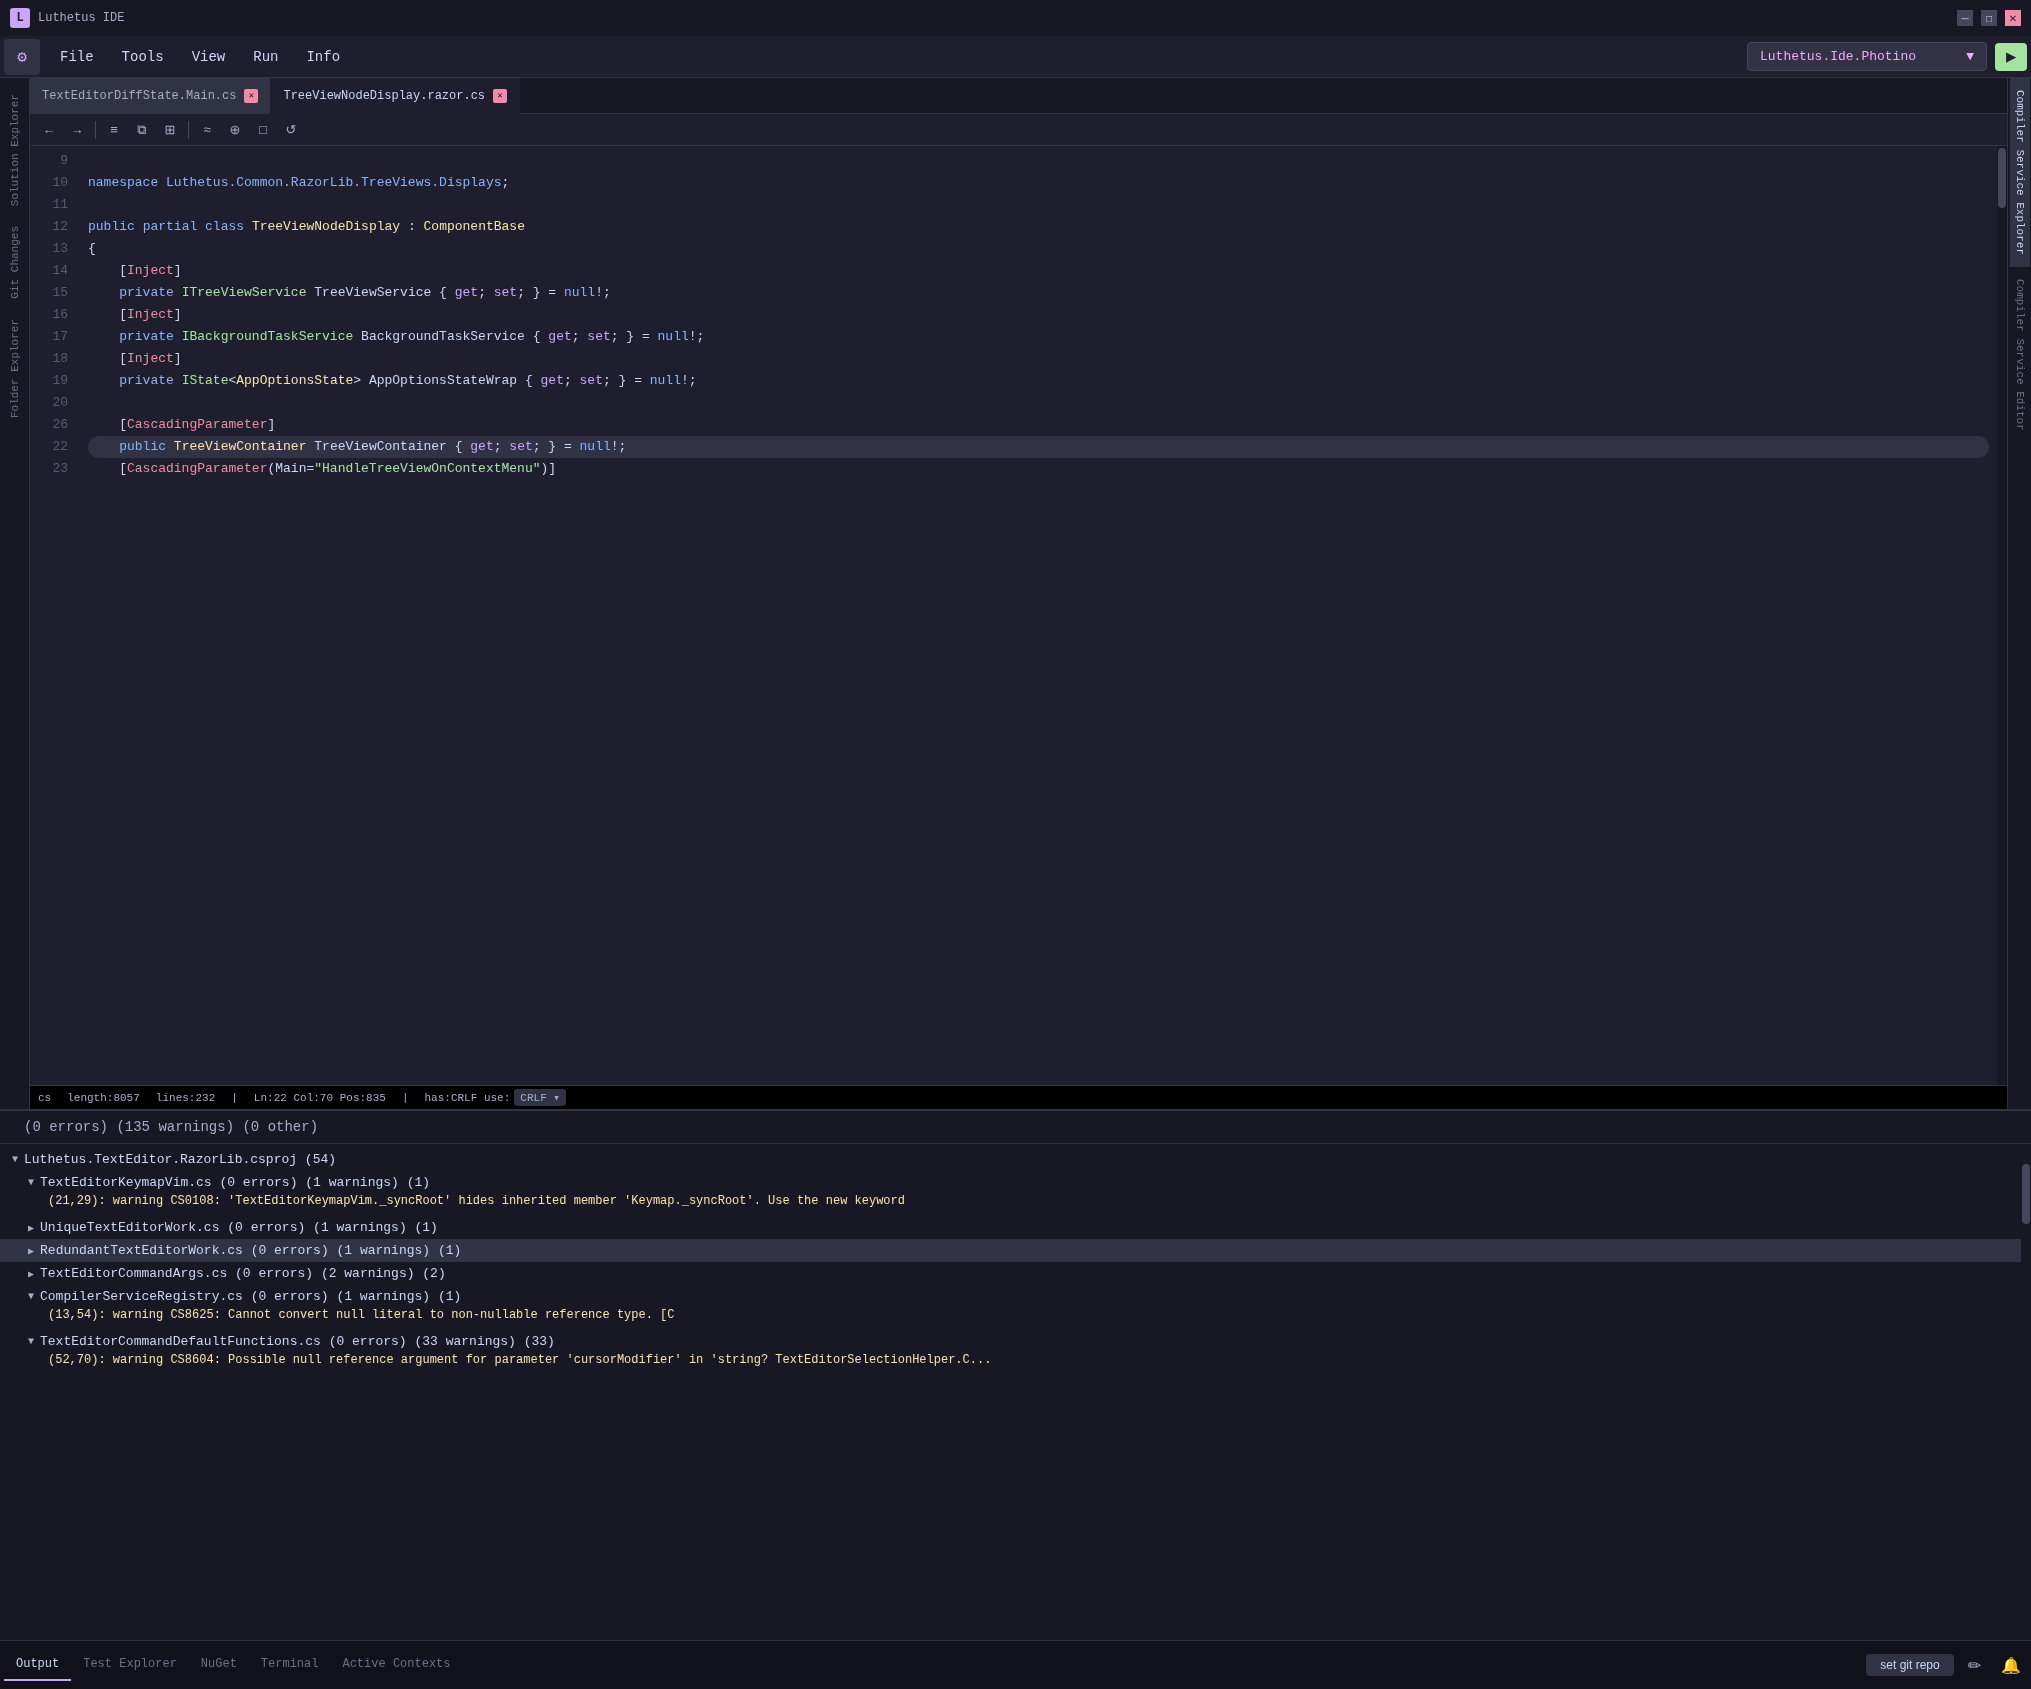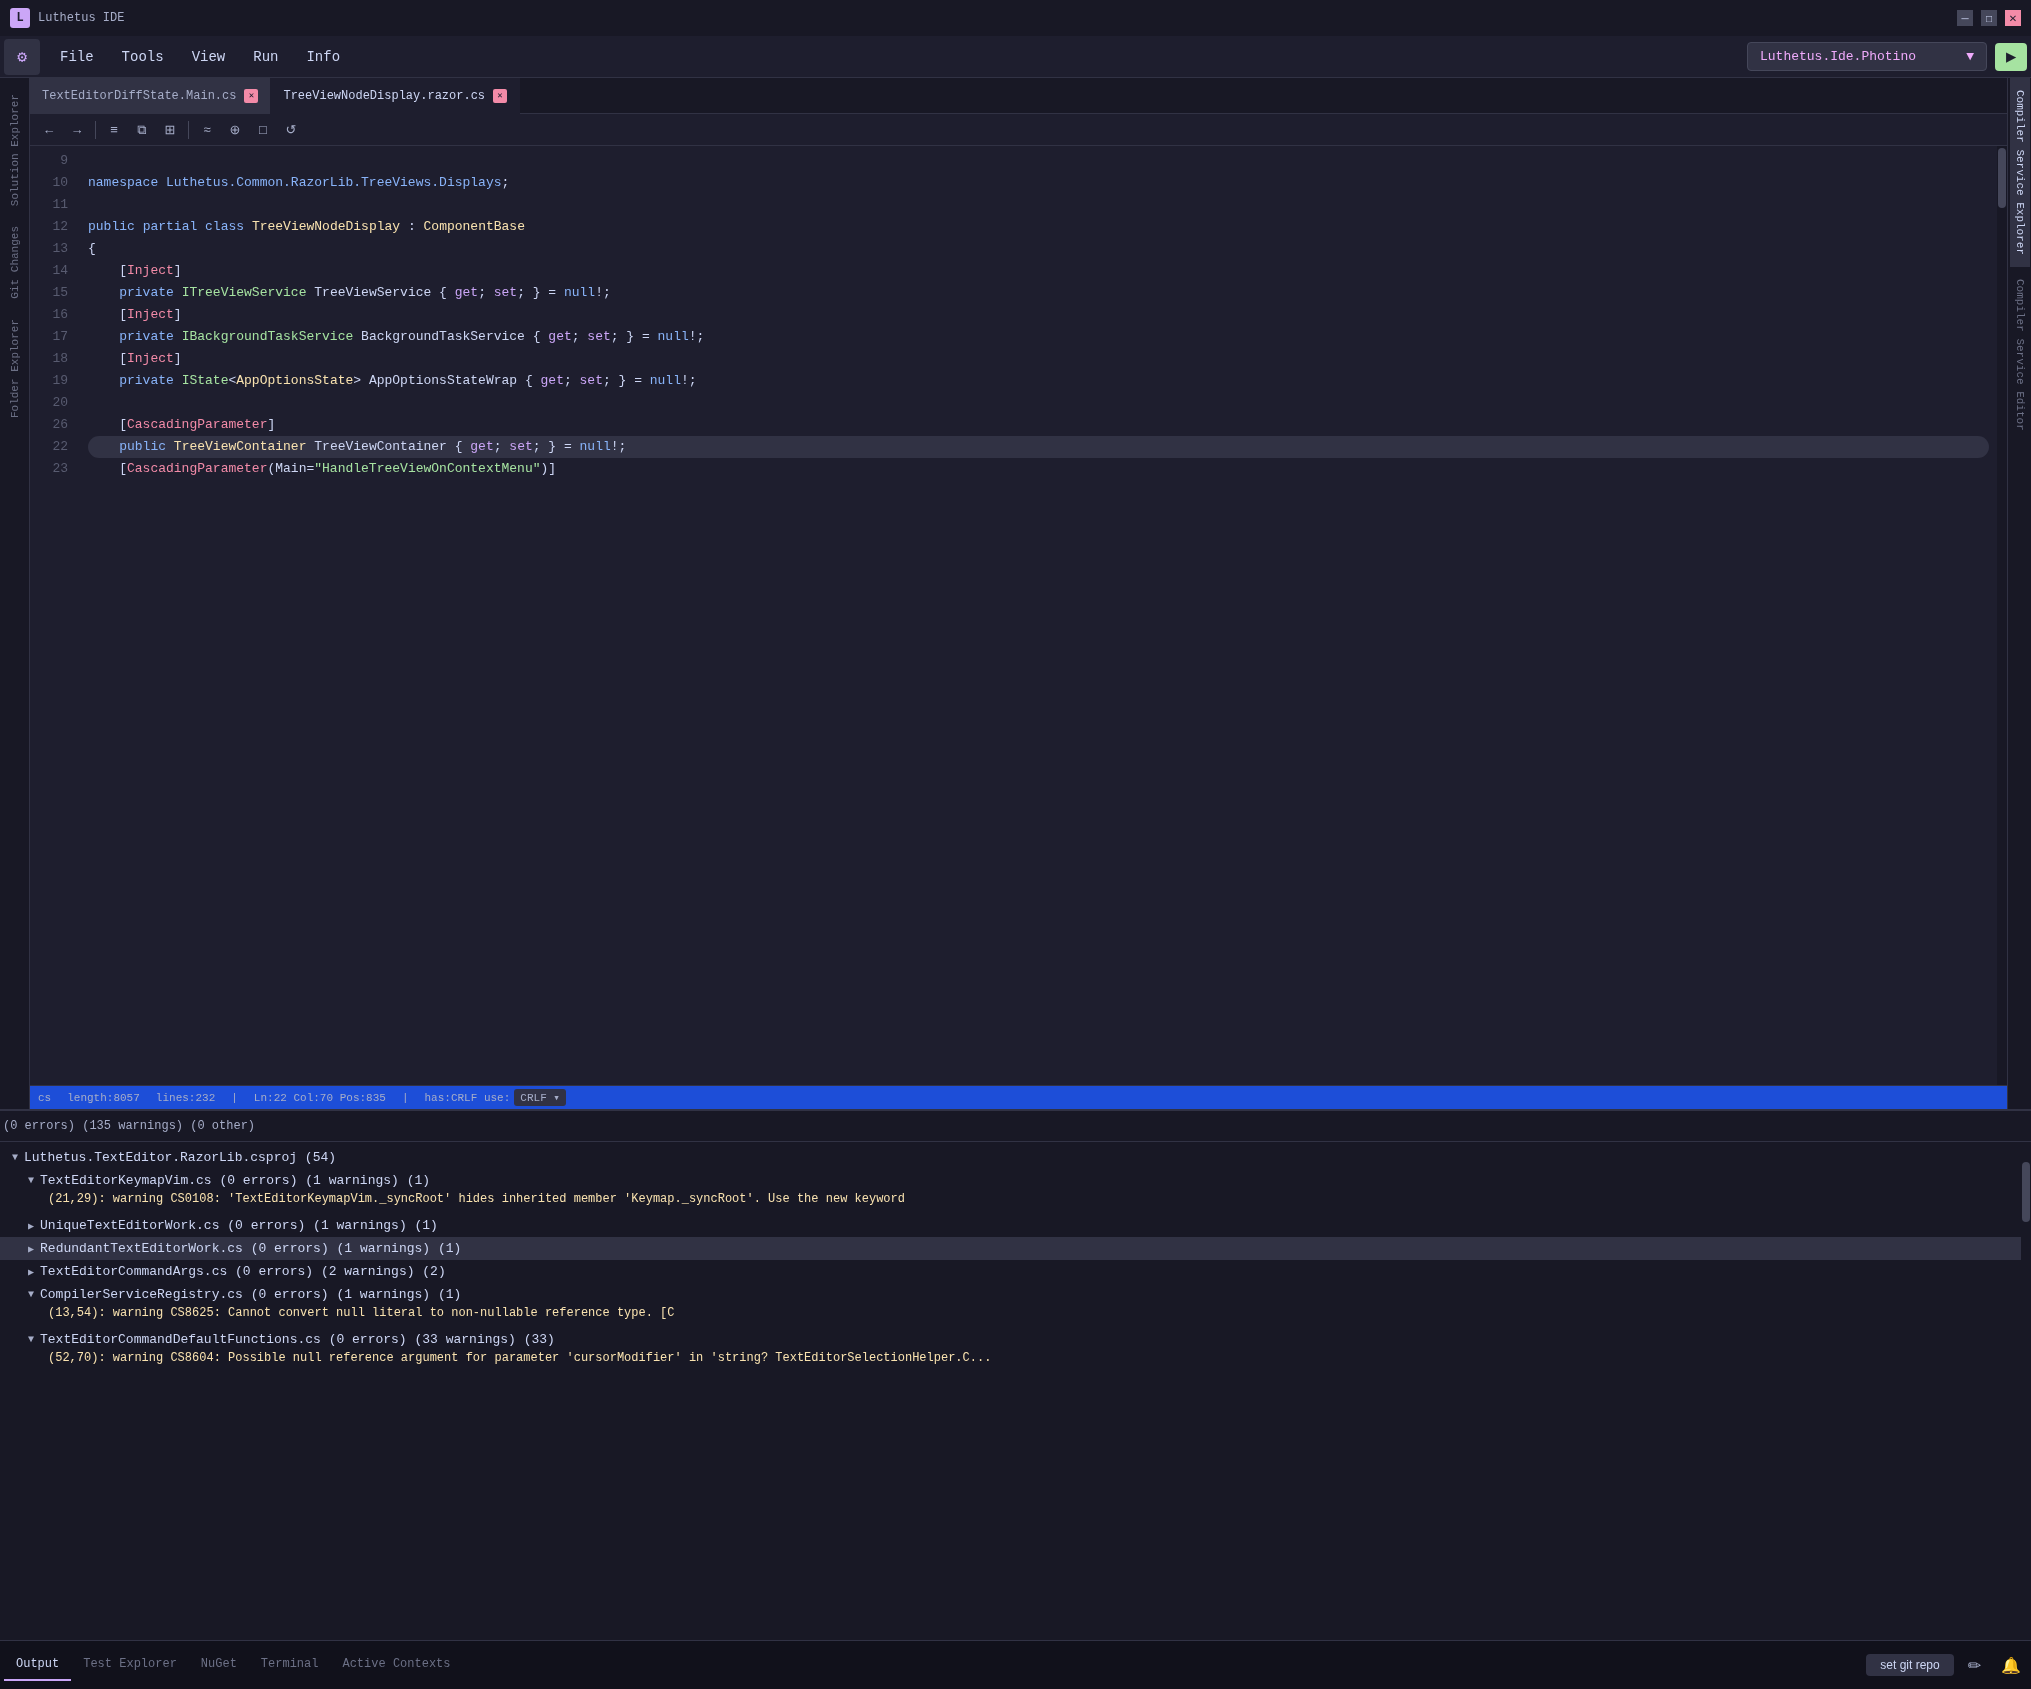--- a/index.html
+++ b/index.html
@@ -259,21 +259,21 @@
     .scrollbar-thumb {
       width: 8px;
       height: 60px;
       background: #45475a;
       border-radius: 4px;
       margin: 2px auto;
     }
 
     
     .status-bar {
-      background: #1d4ed8;
+      background: #000000;
       height: 24px;
       display: flex;
       align-items: center;
       padding: 0 8px;
       font-size: 11px;
       color: #a6adc8;
       border-top: 1px solid #313244;
       gap: 16px;
       flex-shrink: 0;
     }
@@ -310,22 +310,22 @@
     
     .bottom-panel {
       height: 580px;
       background: #181825;
       border-top: 2px solid #313244;
       display: flex;
       flex-direction: column;
       flex-shrink: 0;
     }
     .bottom-summary {
-      padding: 8px 3px;
-      font-size: 12px;
+      padding: 8px 24px;
+      font-size: 14px;
       color: #a6adc8;
       border-bottom: 1px solid #313244;
       flex-shrink: 0;
     }
     .error-list {
       flex: 1;
       overflow-y: auto;
       padding: 4px 0;
     }
     .error-group {

